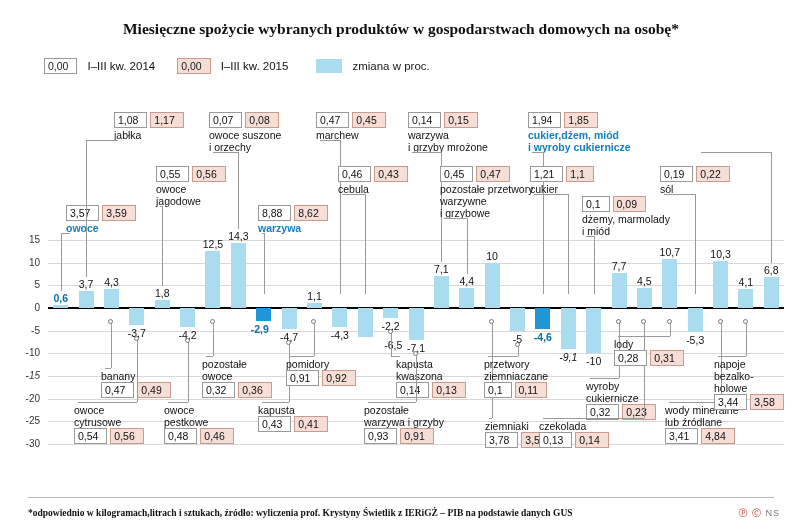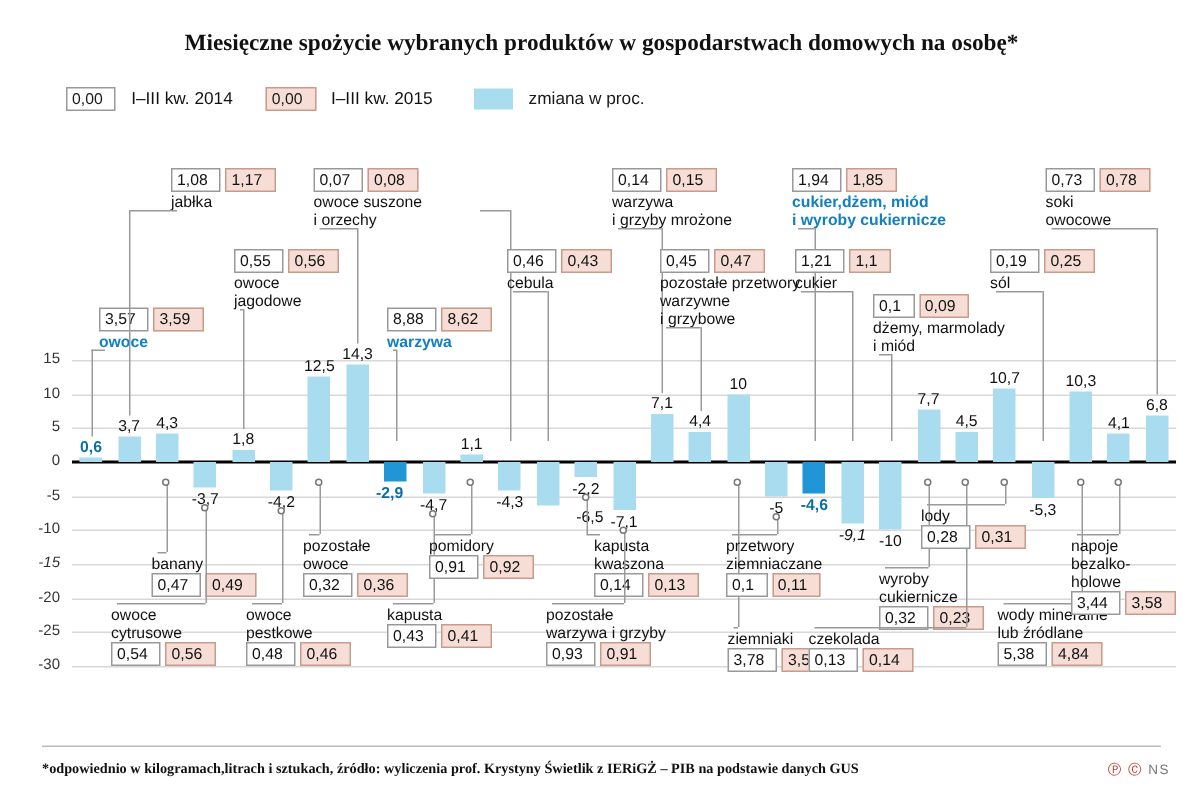--- a/index.html
+++ b/index.html
@@ -233,20 +233,24 @@
       <div class="label" style="">owoce<br>jagodowe</div>
     </div>
     <div class="leader" style="left: 162.207px; top: 206px; height: 79.84px;"></div>
     <div class="leaderh" style="left: 160px; width: 2.2069px; top: 206px;"></div>
     <div class="ann" style="left: 209px; top: 112px;">
       <div class="pills"><span class="pill">0,07</span> <span class="pill pink">0,08</span></div>
       <div class="label" style="">owoce suszone<br>i orzechy</div>
     </div>
     <div class="leader" style="left: 238.345px; top: 152px; height: 77.1733px;"></div>
     <div class="leaderh" style="left: 213px; width: 25.3448px; top: 152px;"></div>
+    <div class="ann" style="left: 316px; top: 112px;">
+      <div class="pills"><span class="pill">0,47</span> <span class="pill pink">0,45</span></div>
+      <div class="label" style="">marchew</div>
+    </div>
     <div class="leader" style="left: 339.862px; top: 140px; height: 154px;"></div>
     <div class="leaderh" style="left: 320px; width: 19.8621px; top: 140px;"></div>
     <div class="ann" style="left: 338px; top: 166px;">
       <div class="pills"><span class="pill">0,46</span> <span class="pill pink">0,43</span></div>
       <div class="label" style="">cebula</div>
     </div>
     <div class="leader" style="left: 365.241px; top: 194px; height: 100px;"></div>
     <div class="leaderh" style="left: 342px; width: 23.2414px; top: 194px;"></div>
     <div class="ann" style="left: 408px; top: 112px;">
       <div class="pills"><span class="pill">0,14</span> <span class="pill pink">0,15</span></div>
@@ -278,29 +282,25 @@
     </div>
     <div class="leader" style="left: 568.276px; top: 194px; height: 100px;"></div>
     <div class="leaderh" style="left: 534px; width: 34.2759px; top: 194px;"></div>
     <div class="ann" style="left: 582px; top: 196px;">
       <div class="pills"><span class="pill">0,1</span> <span class="pill pink">0,09</span></div>
       <div class="label" style="">dżemy, marmolady<br>i miód</div>
     </div>
     <div class="leader" style="left: 593.655px; top: 236px; height: 58px;"></div>
     <div class="leaderh" style="left: 586px; width: 7.65517px; top: 236px;"></div>
     <div class="ann" style="left: 660px; top: 166px;">
-      <div class="pills"><span class="pill">0,19</span> <span class="pill pink">0,25</span></div>
+      <div class="pills"><span class="pill">0,19</span> <span class="pill pink">0,22</span></div>
       <div class="label" style="">sól</div>
     </div>
     <div class="leader" style="left: 695.172px; top: 194px; height: 100px;"></div>
     <div class="leaderh" style="left: 664px; width: 31.1724px; top: 194px;"></div>
-    <div class="ann" style="left: 697px; top: 112px;">
-      <div class="pills"><span class="pill">0,73</span> <span class="pill pink">0,78</span></div>
-      <div class="label" style="">soki<br>owocowe</div>
-    </div>
     <div class="leader" style="left: 771.31px; top: 152px; height: 111.173px;"></div>
     <div class="leaderh" style="left: 701px; width: 70.3103px; top: 152px;"></div>
     <div class="ann" style="left: 101px; top: 370px;">
       <div class="label" style="">banany</div>
       <div class="pills"><span class="pill">0,47</span> <span class="pill pink">0,49</span></div>
     </div>
     <div class="leader" style="left: 111.448px; top: 322px; height: 46px;"></div>
     <div class="dot" style="left: 108.448px; top: 319px;"></div>
     <div class="leaderh" style="left: 105px; width: 6.44828px; top: 368px;"></div>
     <div class="ann" style="left: 74px; top: 404px;">
@@ -382,21 +382,21 @@
     <div class="leaderh" style="left: 543px; width: 101.414px; top: 418px;"></div>
     <div class="ann" style="left: 614px; top: 338px;">
       <div class="label" style="">lody</div>
       <div class="pills"><span class="pill">0,28</span> <span class="pill pink">0,31</span></div>
     </div>
     <div class="leader" style="left: 669.793px; top: 322px; height: 14px;"></div>
     <div class="dot" style="left: 666.793px; top: 319px;"></div>
     <div class="leaderh" style="left: 618px; width: 51.7931px; top: 336px;"></div>
     <div class="ann" style="left: 665px; top: 404px;">
       <div class="label" style="">wody mineralne<br>lub źródlane</div>
-      <div class="pills"><span class="pill">5,38</span> <span class="pill pink">4,84</span></div>
+      <div class="pills"><span class="pill">3,41</span> <span class="pill pink">4,84</span></div>
     </div>
     <div class="leader" style="left: 720.552px; top: 322px; height: 80px;"></div>
     <div class="dot" style="left: 717.552px; top: 319px;"></div>
     <div class="leaderh" style="left: 669px; width: 51.5517px; top: 402px;"></div>
     <div class="ann" style="left: 714px; top: 358px;">
       <div class="label" style="">napoje<br>bezalko-<br>holowe</div>
       <div class="pills"><span class="pill">3,44</span> <span class="pill pink">3,58</span></div>
     </div>
     <div class="leader" style="left: 745.931px; top: 322px; height: 34px;"></div>
     <div class="dot" style="left: 742.931px; top: 319px;"></div>

